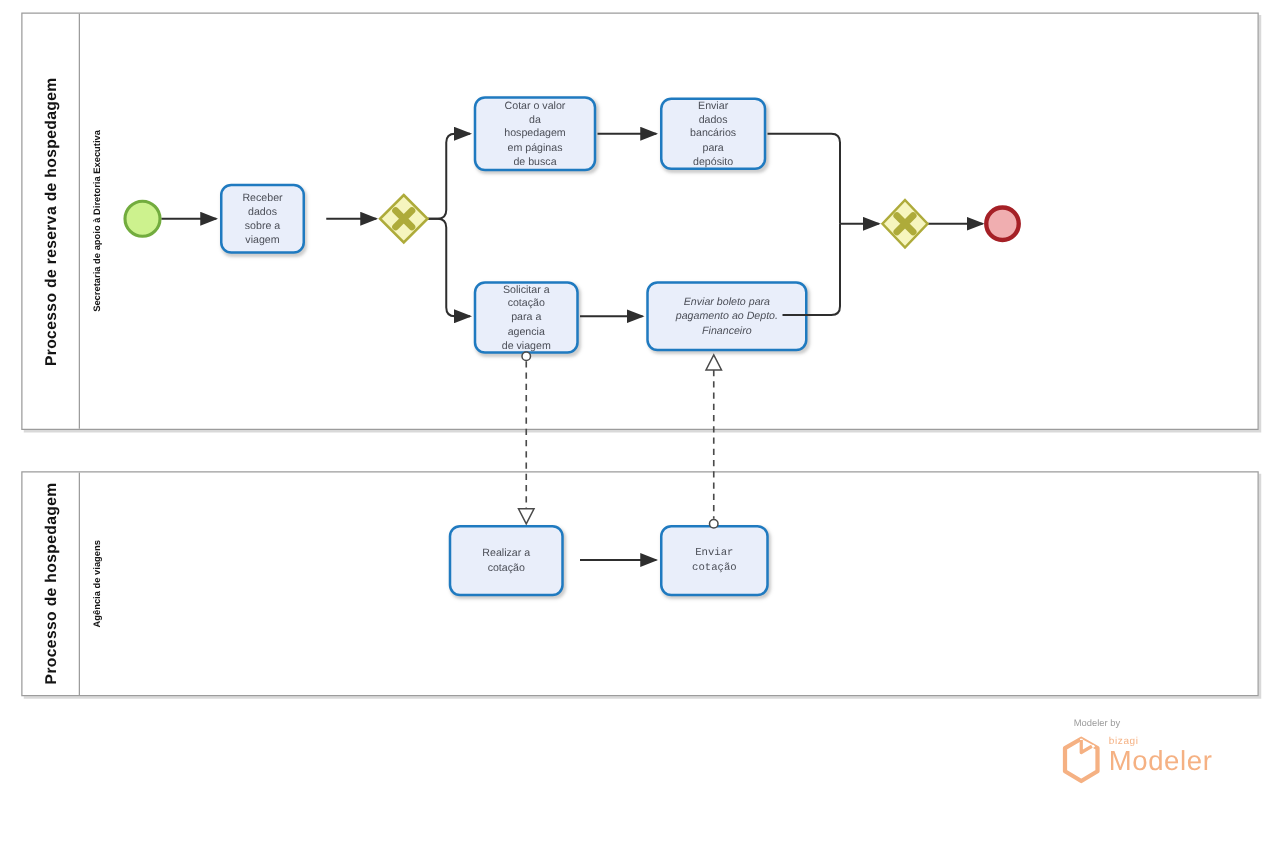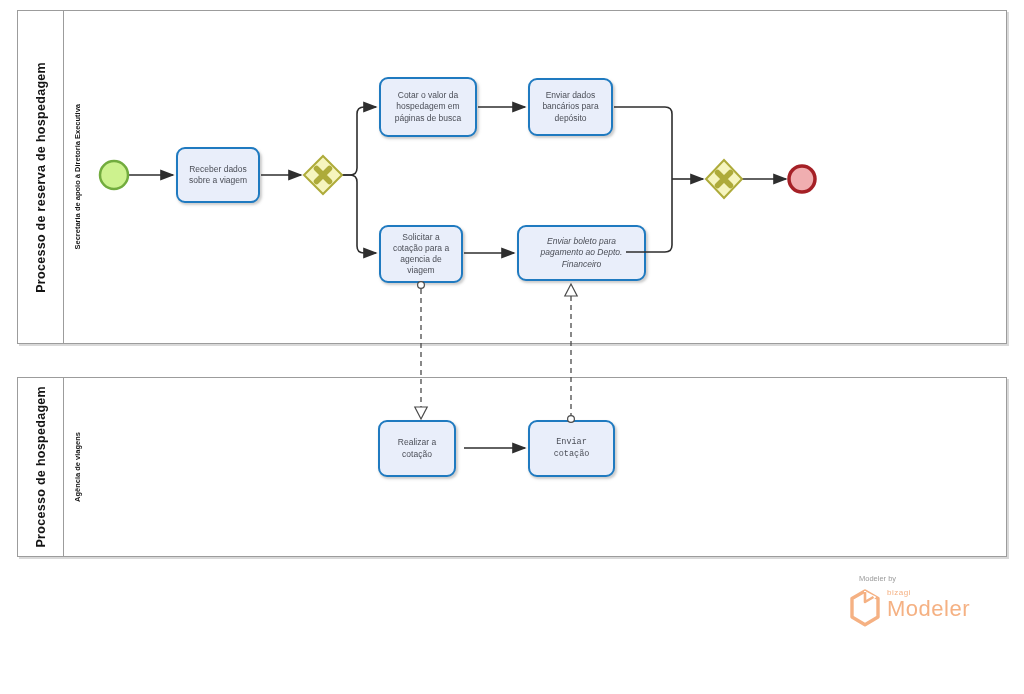--- a/index.html
+++ b/index.html
@@ -20,21 +20,21 @@
              align-items:center;justify-content:center;flex:none;}
   .vtext{writing-mode:vertical-rl;transform:rotate(180deg);white-space:nowrap;}
   .pool-title{font-size:12.5px;font-weight:bold;color:#141414;letter-spacing:.3px;}
   .lane{position:relative;flex:1;}
   .lane-label-wrap{position:absolute;left:9px;top:0;bottom:0;display:flex;align-items:center;}
   .lane-title{font-size:7.5px;font-weight:bold;color:#141414;}
 
   .task{position:absolute;background:var(--task-fill);border:2px solid var(--task-border);
         border-radius:9px;display:flex;align-items:center;justify-content:center;
         text-align:center;color:var(--text);font-size:8.5px;line-height:1.3;
-        padding:2px 9px;box-sizing:border-box;box-shadow:1.5px 2px 2.5px rgba(110,110,110,.35);
+        padding:2px 20px;box-sizing:border-box;box-shadow:1.5px 2px 2.5px rgba(110,110,110,.35);
         z-index:3;}
 
   #flows{position:absolute;left:0;top:0;z-index:4;}
   .seq{fill:none;stroke:var(--flow);stroke-width:1.6;}
   .msg{fill:none;stroke:var(--msg);stroke-width:1.3;stroke-dasharray:5 4;}
   .msg-end{fill:#ffffff;stroke:var(--msg);stroke-width:1.2;}
   .gw{fill:var(--gw-fill);stroke:var(--gw-border);stroke-width:2;}
   .gw-x{fill:none;stroke:var(--gw-border);stroke-width:5.5;stroke-linecap:round;}
   .ev-start{fill:var(--start-fill);stroke:var(--start-border);stroke-width:2.5;}
   .ev-end{fill:var(--end-fill);stroke:var(--end-border);stroke-width:3.5;}
@@ -66,36 +66,36 @@
     <div class="pool-band">
       <span class="vtext pool-title">Processo de hospedagem</span>
     </div>
     <div class="lane">
       <div class="lane-label-wrap">
         <span class="vtext lane-title">Agência de viagens</span>
       </div>
     </div>
   </div>
 
-  <div class="task" style="left:176px;top:147px;width:84px;height:56px;">
+  <div class="task" style="left:176px;top:147px;width:68px;height:56px;">
     <span>Receber dados sobre a viagem</span>
   </div>
   <div class="task" style="left:379px;top:77px;width:98px;height:60px;">
     <span>Cotar o valor da hospedagem em páginas de busca</span>
   </div>
   <div class="task" style="left:379px;top:225px;width:84px;height:58px;">
     <span>Solicitar a cotação para a agencia de viagem</span>
   </div>
   <div class="task" style="left:528px;top:78px;width:85px;height:58px;">
     <span>Enviar dados bancários para depósito</span>
   </div>
   <div class="task" style="left:517px;top:225px;width:129px;height:56px;font-style:italic;">
     <span>Enviar boleto para pagamento ao Depto. Financeiro</span>
   </div>
-  <div class="task" style="left:378px;top:420px;width:78px;height:57px;">
+  <div class="task" style="left:359px;top:420px;width:92px;height:57px;">
     <span>Realizar a cotação</span>
   </div>
   <div class="task" style="left:528px;top:420px;width:87px;height:57px;font-family:Liberation Mono, monospace;">
     <span>Enviar cotação</span>
   </div>
 
   <svg id="flows" width="1024" height="694" viewBox="0 0 1024 694">
     <defs>
       <marker id="arr" markerWidth="9" markerHeight="7" refX="8" refY="3.5" orient="auto">
         <path d="M0,0 L9,3.5 L0,7 Z" style="fill:var(--flow,#2e2e2e)"></path>

